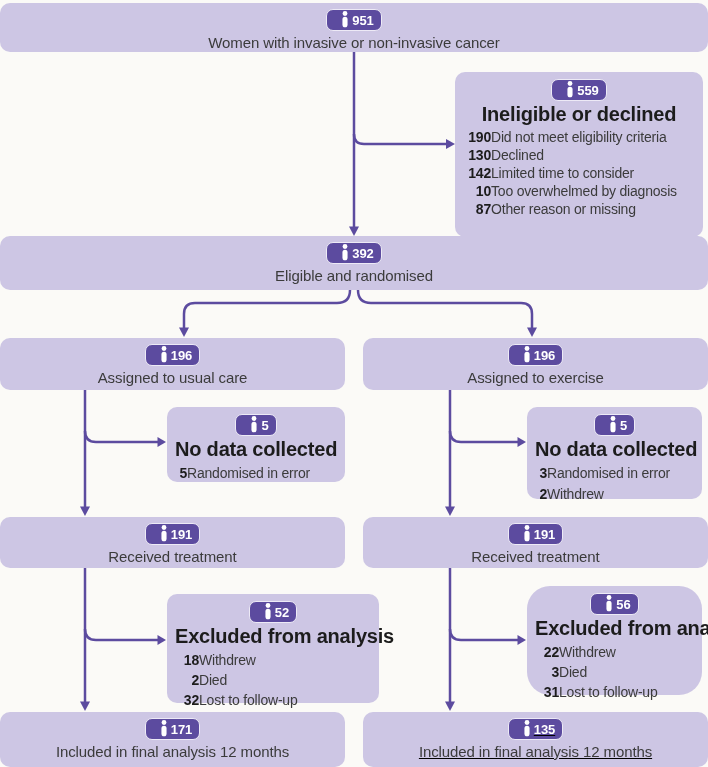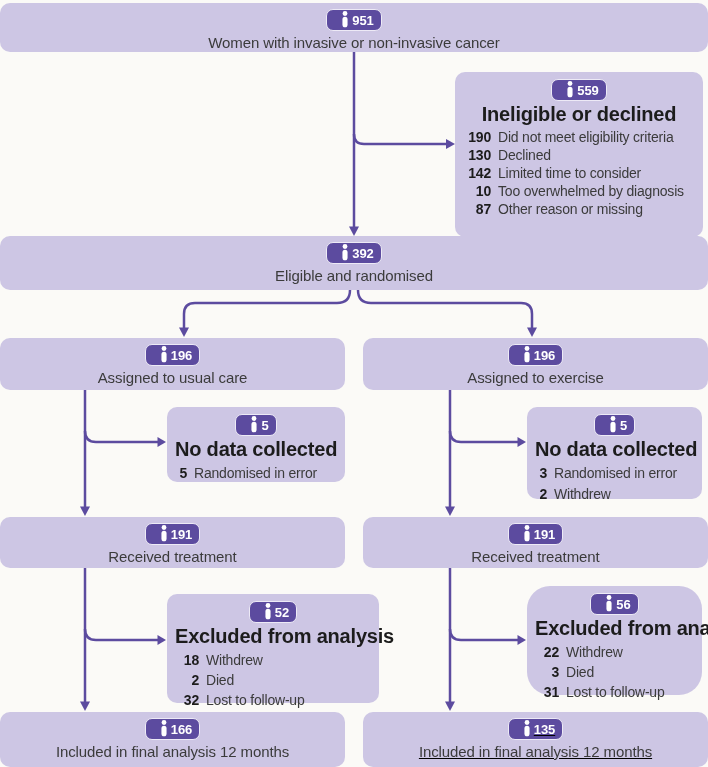--- a/index.html
+++ b/index.html
@@ -17,21 +17,21 @@
   .box{position:absolute;background:var(--box-fill);border-radius:10px;box-sizing:border-box;}
   .main{display:flex;flex-direction:column;align-items:center;padding-top:6px;}
   .side{padding:7px 8px 5px 8px;}
   .badge-row{display:flex;justify-content:center;}
   .badge{display:inline-flex;align-items:flex-end;gap:3px;background:var(--badge-fill);color:var(--badge-text);
          border:1.5px solid #edeaf6;border-radius:7px;padding:1px 7px 2px 14px;
          font-size:13px;font-weight:bold;line-height:15px;}
   .badge svg{display:block;fill:#fff;}
   .label{font-size:15px;color:var(--text);margin-top:3px;white-space:nowrap;}
   .side .title{font-weight:bold;font-size:20px;letter-spacing:-0.2px;text-align:center;color:var(--title-text);margin-top:2px;white-space:nowrap;}
-  .list{display:grid;column-gap:7px;font-size:14px;letter-spacing:-0.2px;color:var(--text);margin-top:2px;}
+  .list{display:grid;font-size:14px;letter-spacing:-0.2px;color:var(--text);margin-top:2px;}
   .list .num{text-align:right;font-weight:bold;color:var(--title-text);}
   .list .desc{white-space:nowrap;}
   .cols-wide{grid-template-columns:28px 1fr;line-height:18px;}
   .cols-mid{grid-template-columns:24px 1fr;line-height:20px;}
   .cols-narrow{grid-template-columns:12px 1fr;line-height:21px;}
   #connectors{position:absolute;left:0;top:0;pointer-events:none;}
   #connectors path{fill:none;stroke:var(--arrow);stroke-width:2.5;stroke-linejoin:round;}
   #connectors polygon{fill:var(--arrow);stroke:none;}
 </style>
 </head>
@@ -234,21 +234,21 @@
         <span class="desc">Lost to follow-up</span>
     </div>
   </div>
 
   <div class="box main" style="left:0;top:712px;width:345px;height:55px;">
     <div class="badge">
       <svg viewBox="0 0 10 21" width="8" height="17">
           <circle cx="5" cy="3" r="3"></circle>
           <rect x="1.8" y="7.2" width="6.4" height="13" rx="3.2"></rect>
         </svg>
-      <span>166</span>
+      <span>171</span>
     </div>
     <div class="label">Included in final analysis 12 months</div>
   </div>
 
   <div class="box main" style="left:363px;top:712px;width:345px;height:55px;text-decoration:underline;">
     <div class="badge">
       <svg viewBox="0 0 10 21" width="8" height="17">
           <circle cx="5" cy="3" r="3"></circle>
           <rect x="1.8" y="7.2" width="6.4" height="13" rx="3.2"></rect>
         </svg>

